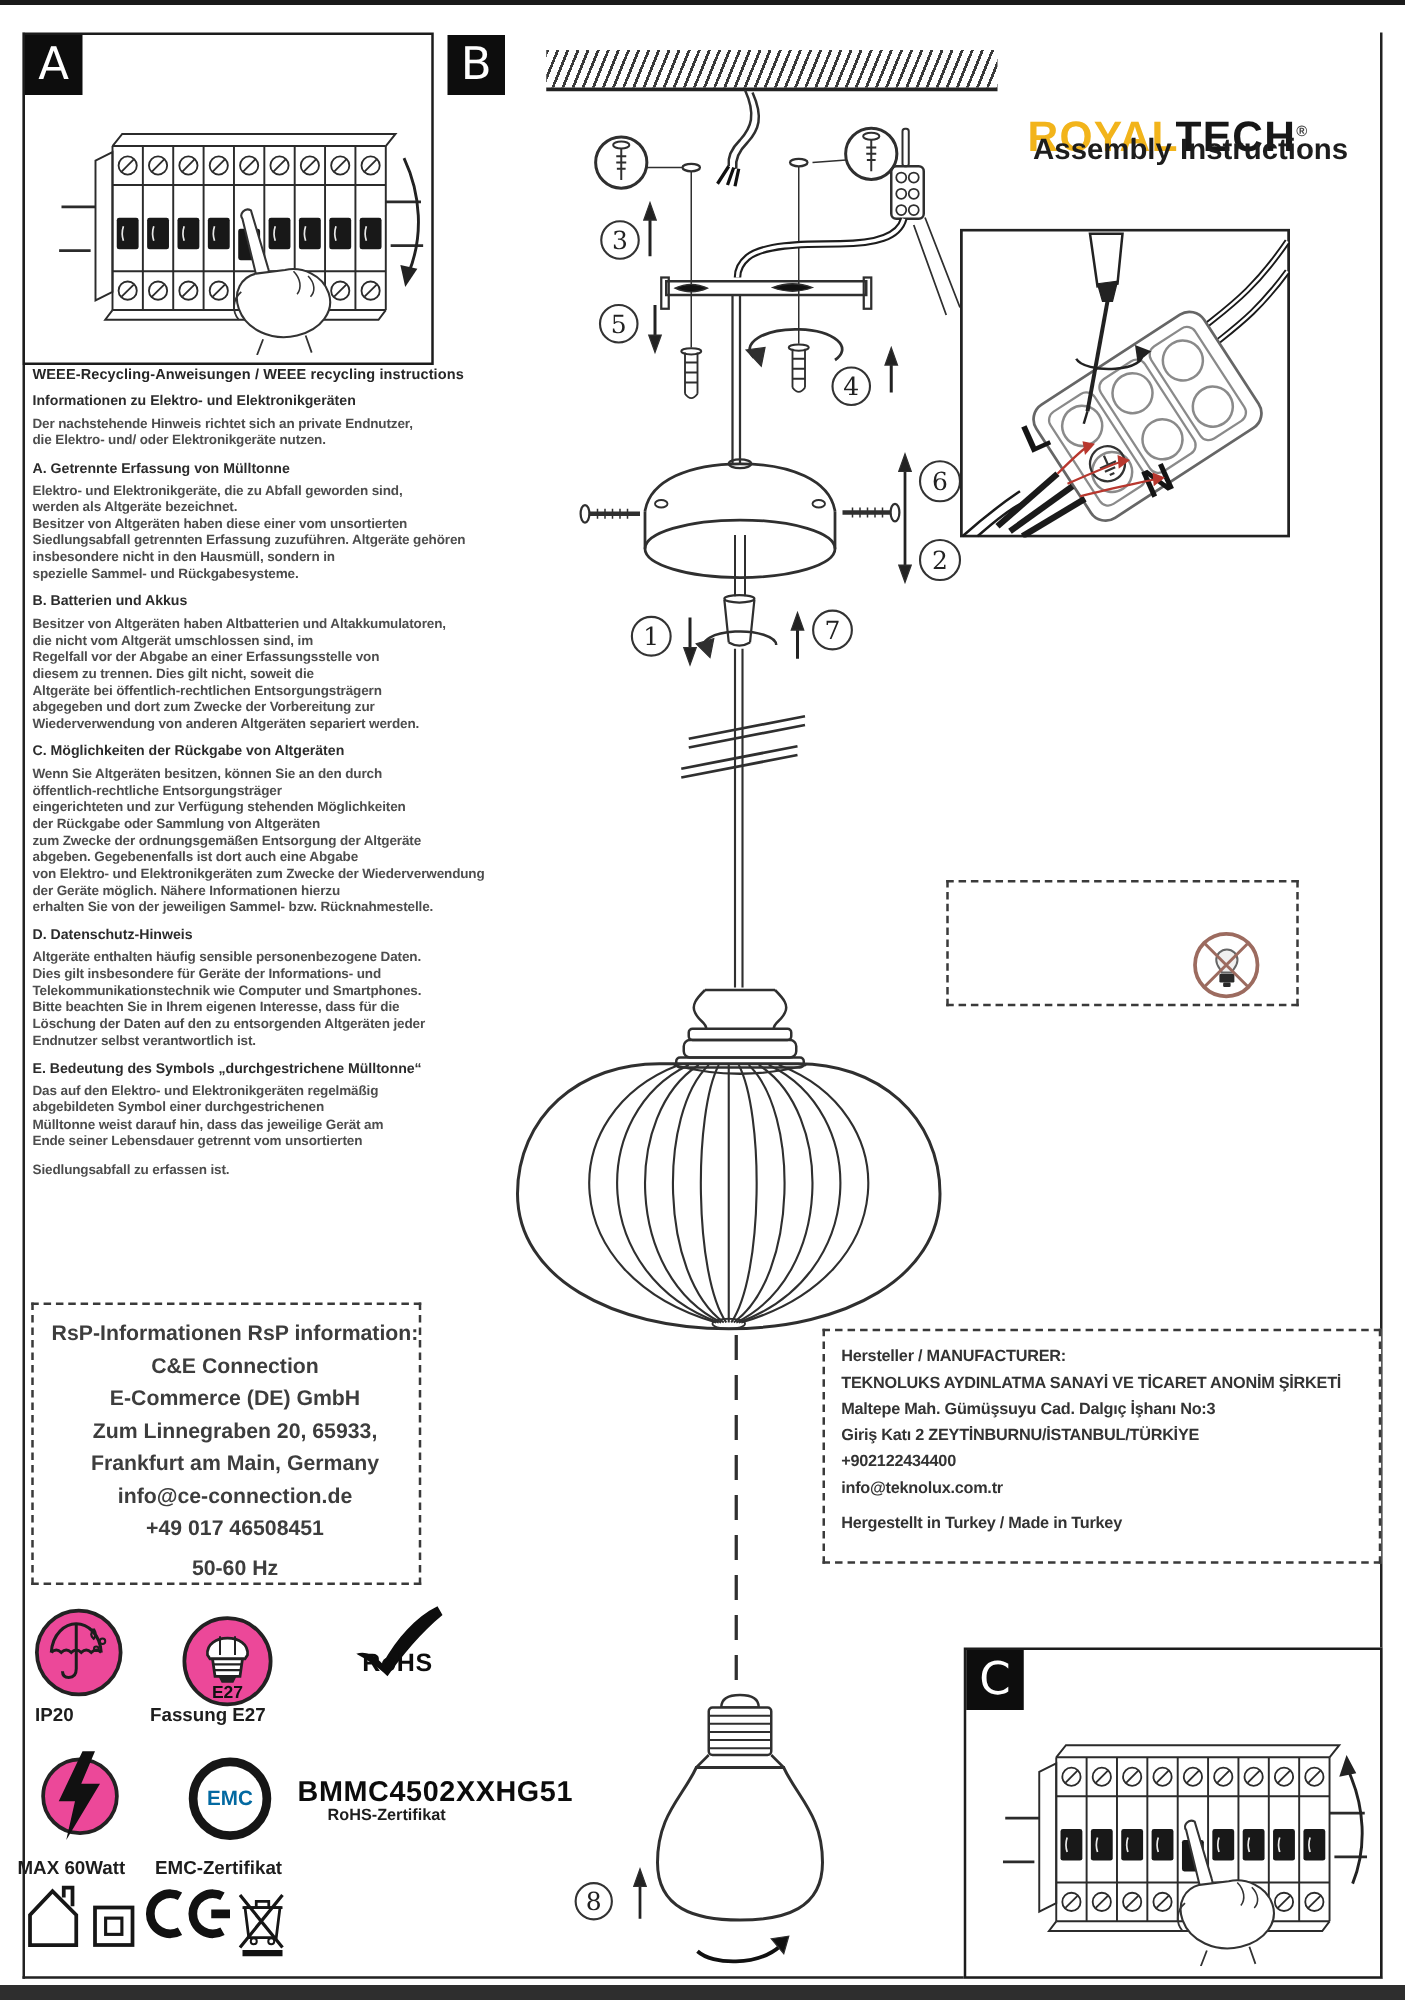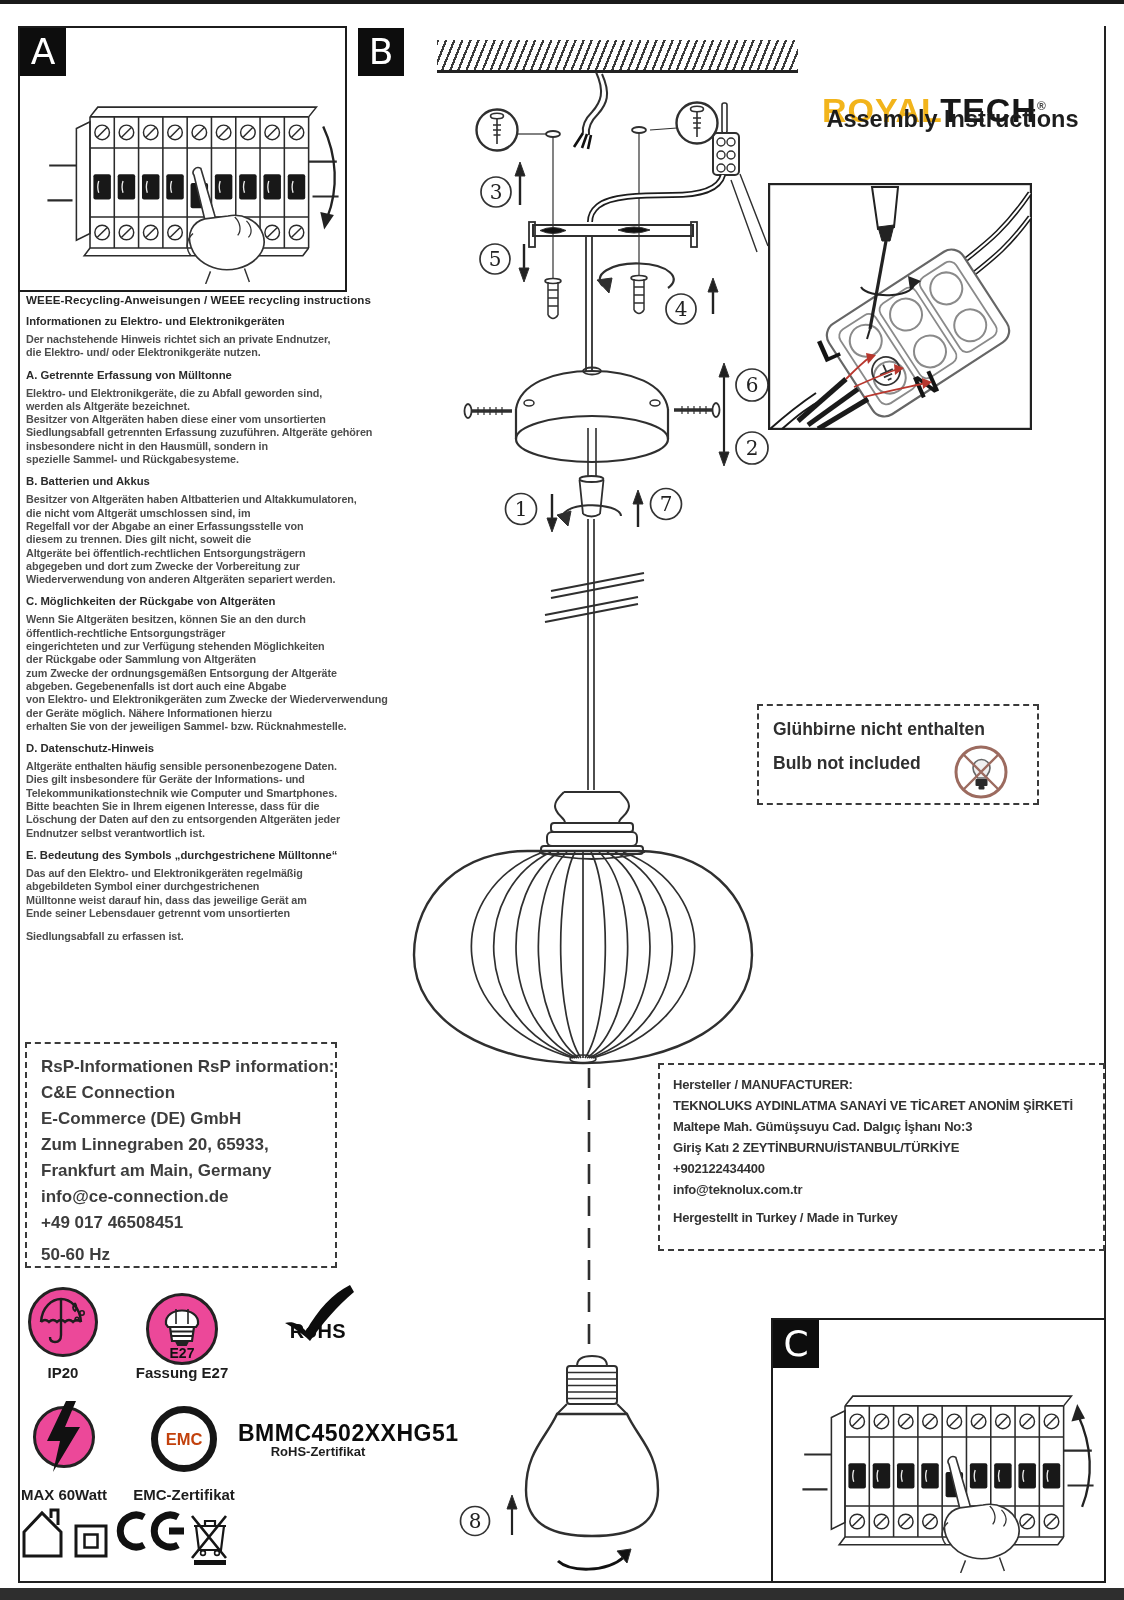--- a/index.html
+++ b/index.html
@@ -14,30 +14,30 @@
   .brand{font-size:34px;font-weight:700;letter-spacing:1px;white-space:nowrap;}
   .brand .r{color:#F2B41B;} .brand .t{color:#171717;}
   .brand sup{font-size:12px;color:#444;}
   .hdr{font-size:23.5px;font-weight:700;line-height:30px;color:#1d1d1d;text-align:center;}
   .weee{width:420px;}
   .wt{font-size:11.6px;font-weight:700;color:#262626;letter-spacing:0.1px;margin-bottom:8px;}
   .wh{font-size:11.3px;font-weight:700;color:#2b2b2b;margin:9px 0 6px;}
   .wp{font-size:10.8px;font-weight:700;color:#4d4d4d;line-height:13.3px;
       letter-spacing:-0.1px;white-space:pre-line;margin:0 0 4px;}
   .dashbox{border:2px dashed #3a3a3a;box-sizing:border-box;background:#fff;}
-  .rsp{font-size:17px;font-weight:700;color:#3d3d3d;line-height:26px;padding:10px 0 0 14px;}
+  .rsp{font-size:17px;font-weight:700;color:#3d3d3d;line-height:26px;padding:10px 0 0 14px;text-align:center;}
   .man{font-size:13px;font-weight:700;color:#333;line-height:21px;padding:9px 0 0 13px;letter-spacing:-0.2px;}
   .bulbnote{font-size:17.5px;font-weight:700;color:#2f2f2f;line-height:34px;padding:6px 0 0 14px;}
   .circ{border:3.5px solid #222;border-radius:50%;box-sizing:border-box;background:#ec4899;}
-  .blabel{font-size:15px;font-weight:700;color:#1d1d1d;text-align:center;}
+  .blabel{font-size:15px;font-weight:700;color:#1d1d1d;}
   .blabel.sm{font-size:13px;}
   .rohs-word{font-size:20px;font-weight:700;color:#0d0d0d;text-align:center;letter-spacing:0.5px;}
   .code{font-size:23px;font-weight:700;letter-spacing:0.5px;color:#0c0c0c;white-space:nowrap;}
   .emcring{border:7px solid #161616;border-radius:50%;box-sizing:border-box;
-           font-size:16.5px;font-weight:700;text-align:center;line-height:52px;color:#c2410c;}
+           font-size:16.5px;font-weight:700;text-align:center;line-height:52px;color:#0369a1;}
   svg{display:block;}
   svg text.stepnum{font-family:"DejaVu Serif",serif;font-size:20px;fill:#222;text-anchor:middle;}
   svg text.wlabel{font-family:"Liberation Sans",sans-serif;font-weight:700;font-size:32px;fill:#141414;}
 </style>
 </head>
 <body>
 
 <div id="page">
 
   <svg width="0" height="0" style="position:absolute">
@@ -377,24 +377,20 @@
       <path d="M78 196 C88 186 94 180 102 174"></path>
       <path d="M86 204 C104 196 118 190 130 186"></path>
       <path d="M96 214 C120 208 140 204 158 200"></path>
     </g>
     <polygon points="98,170 108,172 100,181" fill="#b8372e"></polygon>
     <polygon points="126,181 136,185 127,192" fill="#b8372e"></polygon>
     <polygon points="154,195 164,199 155,206" fill="#b8372e"></polygon>
   </svg>
 
   <div class="abs dashbox" style="left:757px;top:704px;width:282px;height:101px;">
-    <div class="bulbnote">
-      <div>Glühbirne nicht enthalten</div>
-      <div>Bulb not included</div>
-    </div>
     <svg class="abs" style="left:194px;top:38px" width="56" height="56" viewBox="0 0 56 56">
       <circle cx="28" cy="28" r="25" fill="none" stroke="#9C6B5F" stroke-width="3"></circle>
       <path d="M20 24 a8.5 8.5 0 0 1 17 0 c0 5 -3.5 7 -4.5 10 h-8 c-1 -3 -4.5 -5 -4.5 -10 z" fill="#f0f0f0" stroke="#666" stroke-width="1.6"></path>
       <rect x="22.5" y="35" width="12" height="7" rx="1" fill="#2a2a2a"></rect>
       <rect x="25.5" y="42" width="6" height="3.5" rx="1" fill="#2a2a2a"></rect>
       <path d="M10 10 L46 46 M46 10 L10 46" stroke="#9C6B5F" stroke-width="2.4"></path>
     </svg>
   </div>
 
   <div class="abs dashbox rsp" style="left:25px;top:1042px;width:312px;height:226px;border-width:2.5px;">

